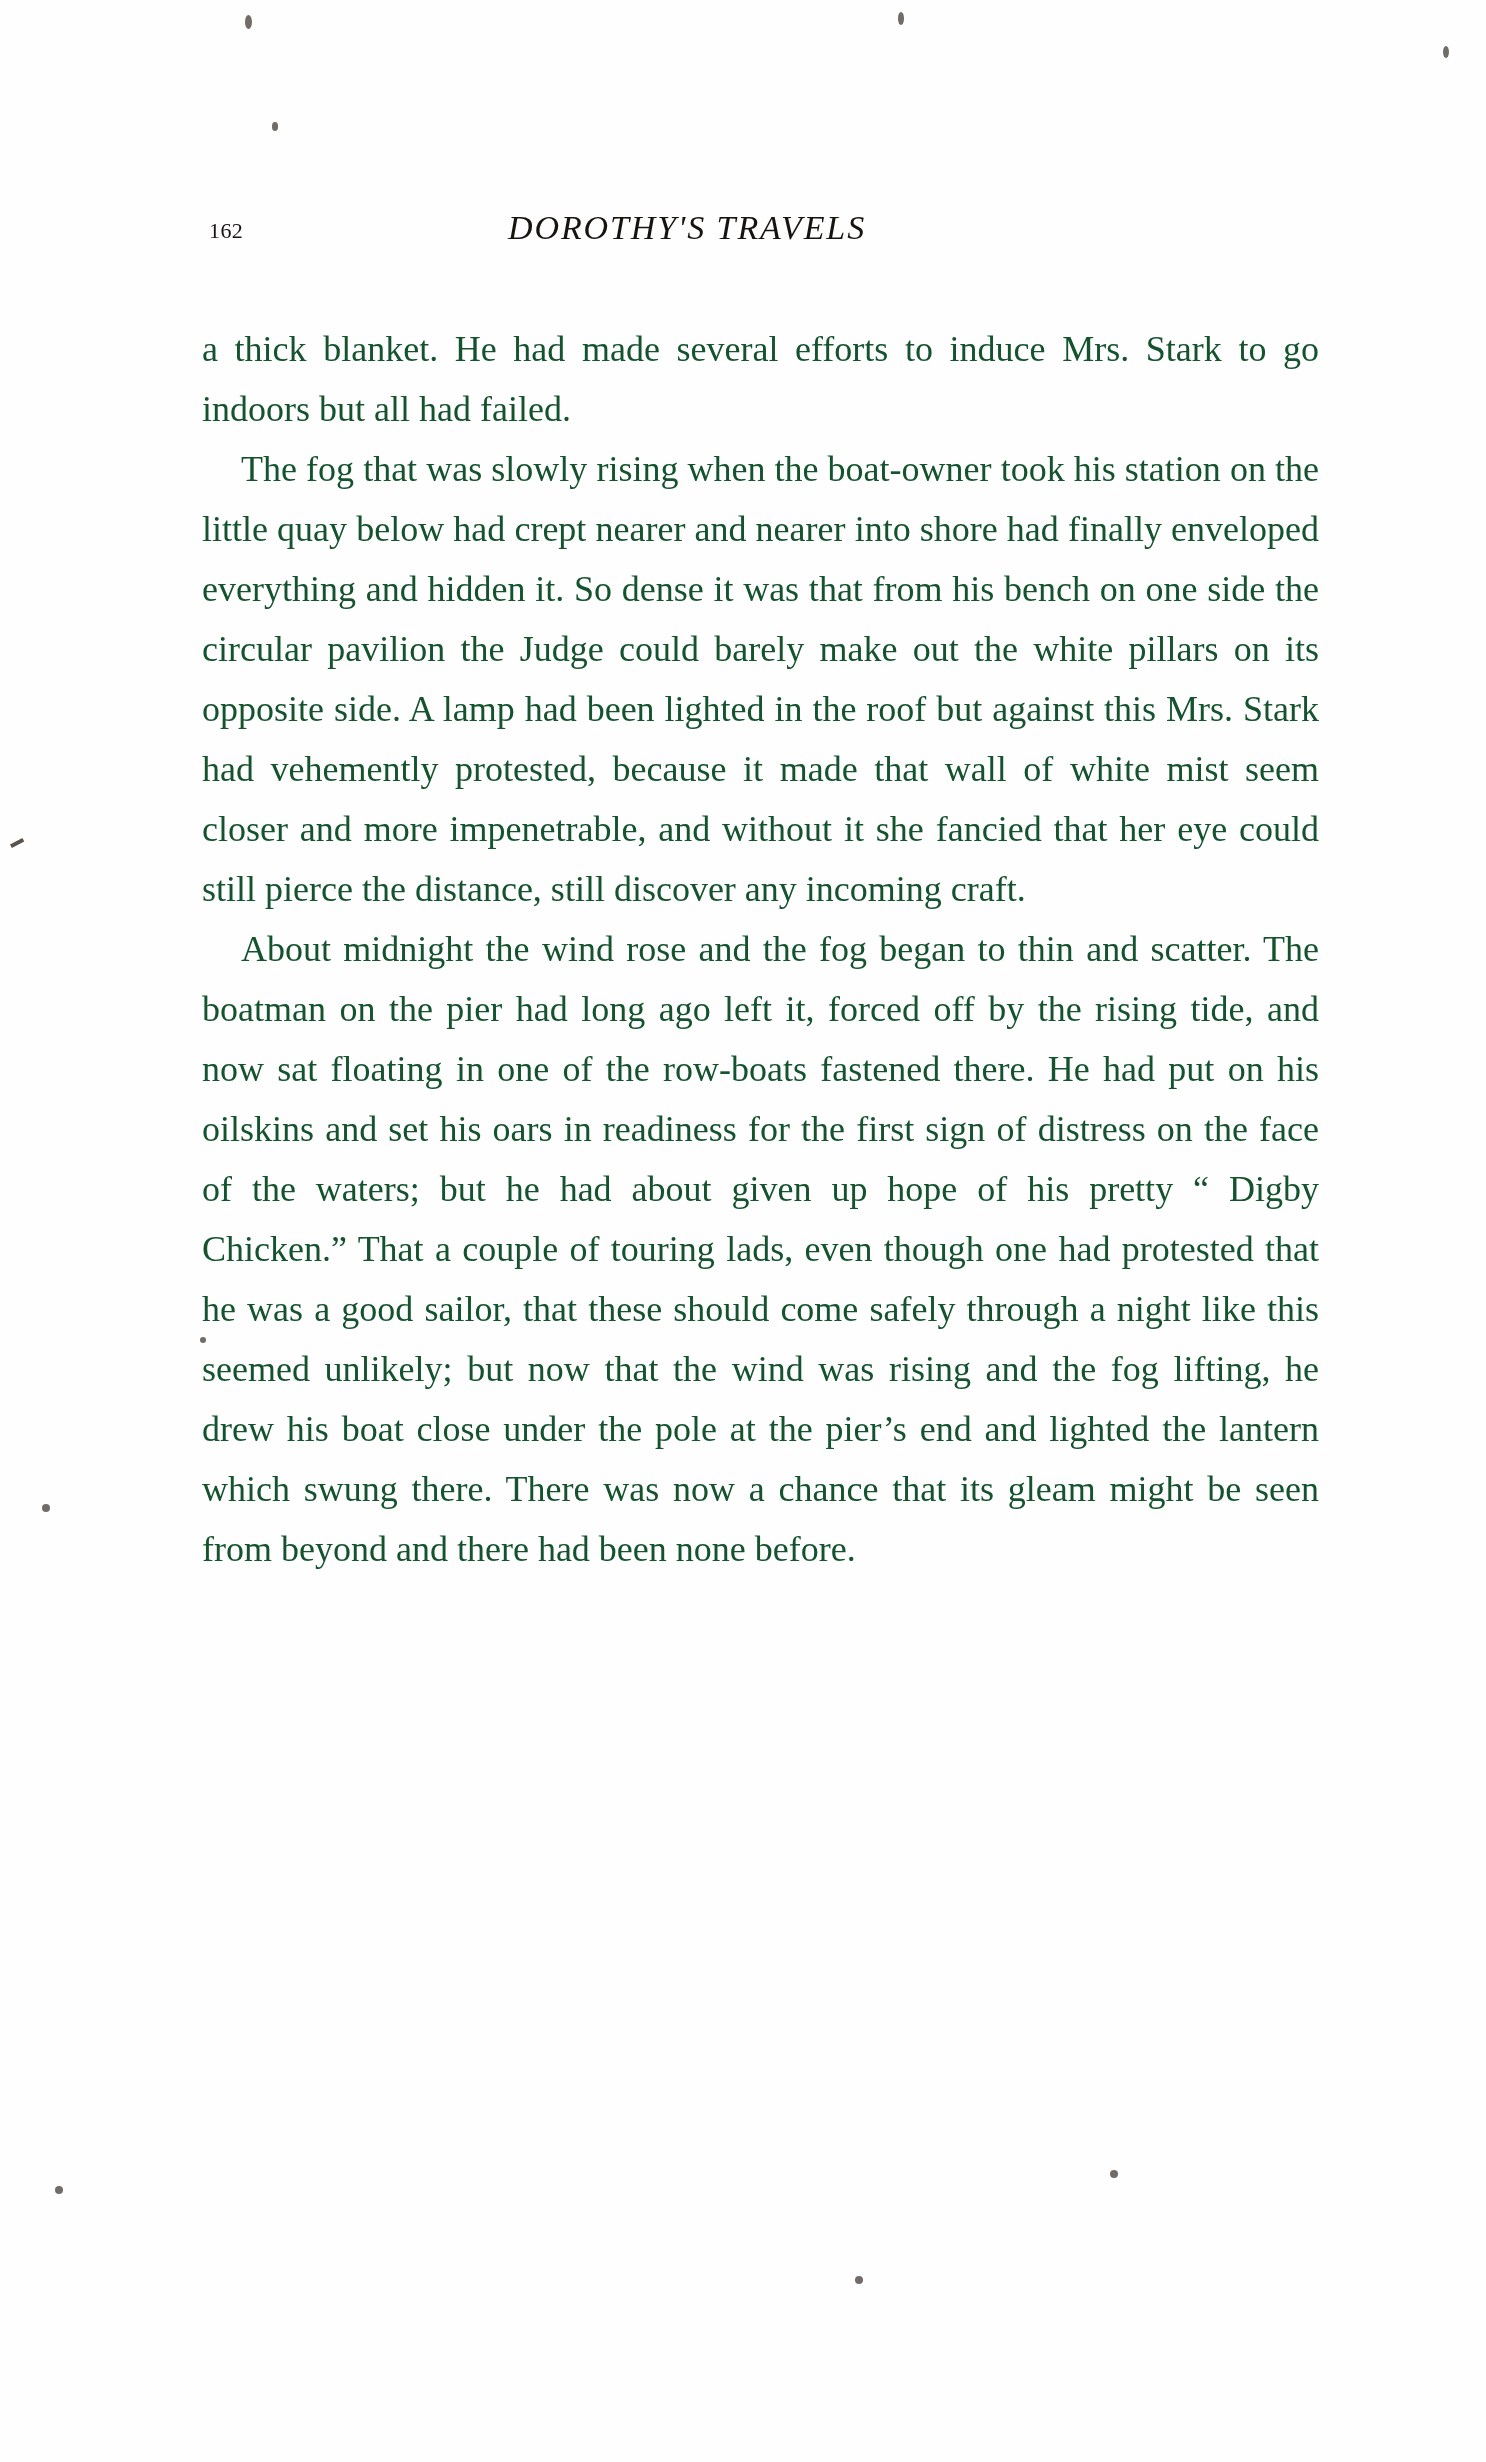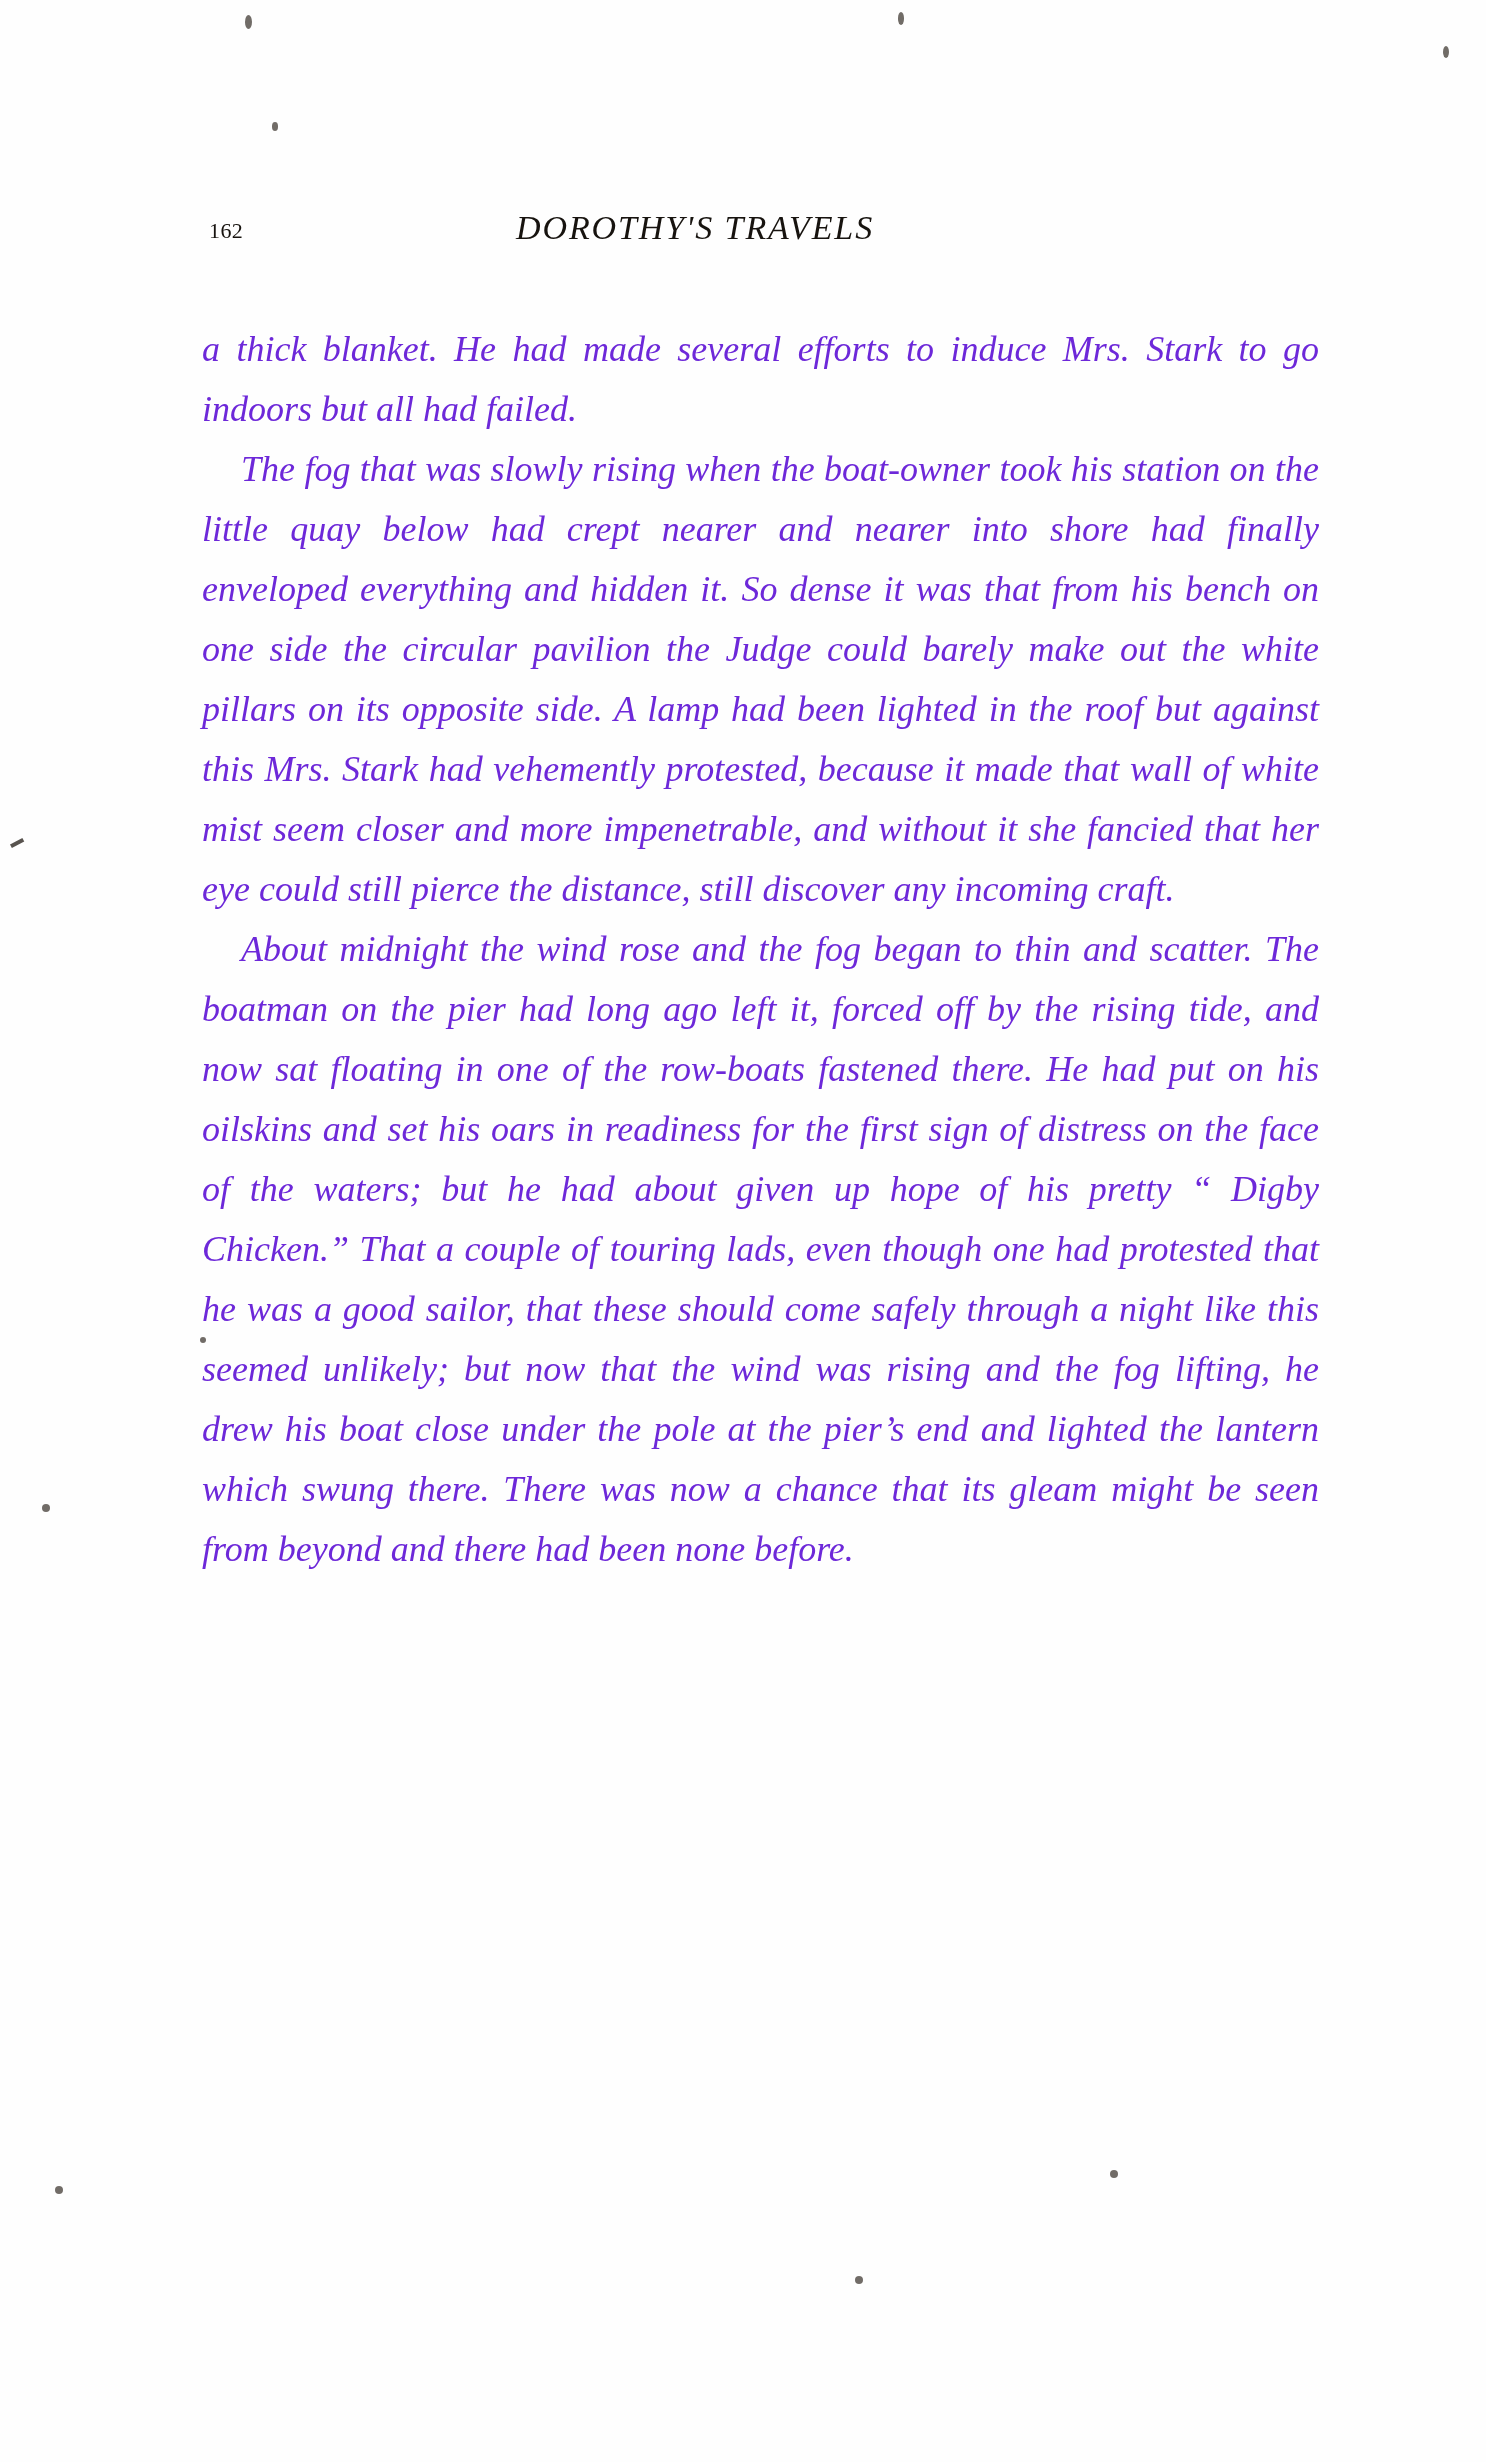--- a/index.html
+++ b/index.html
@@ -38,21 +38,21 @@
     left: 0;
     top: 14px;
     font-size: 22px;
     letter-spacing: 0.4px;
     font-family: "Liberation Serif", serif;
     color: #17130f;
   }
 
   .running-title {
     position: absolute;
-    left: 307px;
+    left: 299px;
     top: 5.3px;
     font-size: 34px;
     font-style: italic;
     letter-spacing: 1.9px;
     font-weight: 400;
     color: #17130f;
     white-space: nowrap;
   }
 
   .textblock {
@@ -61,23 +61,22 @@
     left: 202px;
     width: 1117px;
   }
 
   .para {
     margin: 0;
     font-size: 36px;
     line-height: 60px;
     text-align: justify;
     text-justify: inter-word;
-    color: #6d28d9;
+    color: #14532d;
     letter-spacing: 0px;
-    font-style: italic;
   }
   .para + .para {
     margin-top: 0;
   }
   .para.indent {
     text-indent: 39px;
   }
 
   
   .speck {

